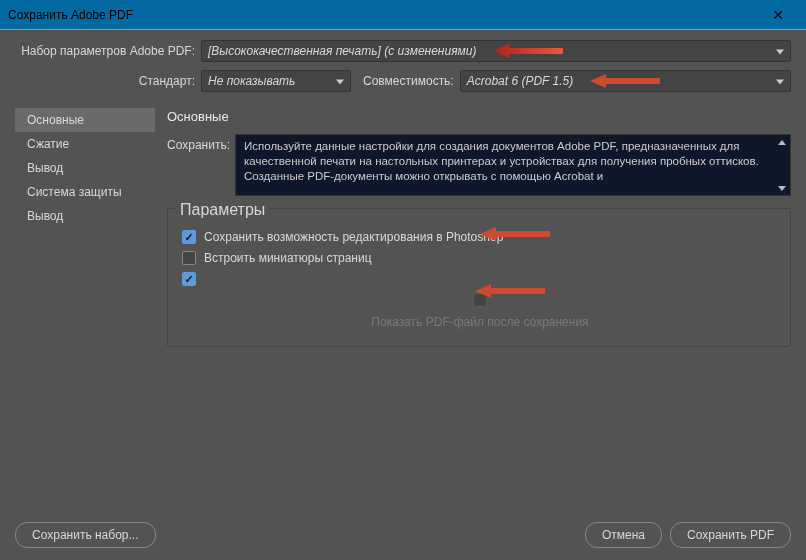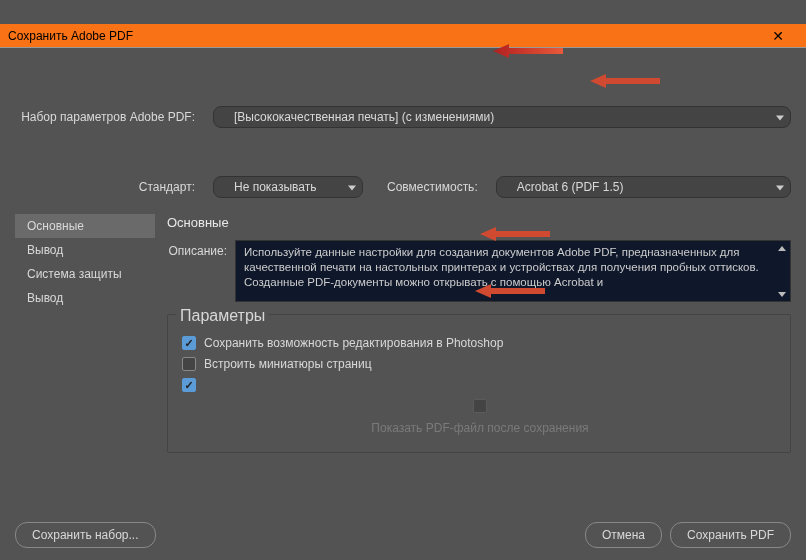--- a/index.html
+++ b/index.html
@@ -1,29 +1,29 @@
 <!DOCTYPE html>
 <html><head>
 <meta charset="utf-8">
 <style>
   * { box-sizing: border-box; margin: 0; padding: 0; font-family: "Segoe UI", Tahoma, sans-serif; }
   body { background: #535353; width: 806px; height: 560px; overflow: hidden; color: #d8d8d8; font-size: 12px; }
   
-  .titlebar { background: #f97316; height: 24px; display: flex; align-items: center; padding: 0 8px; color: #000; border-bottom: 1px solid #999; margin-top: 24px; }
+  .titlebar { background: #0369a1; height: 30px; display: flex; align-items: center; padding: 0 8px; color: #000; border-bottom: 1px solid #999; }
   .titlebar-title { flex: 1; font-size: 12px; }
   .titlebar-close { width: 40px; text-align: center; font-size: 14px; cursor: pointer; }
   
   .top-controls { padding: 10px 15px 6px 15px; }
-  .row { display: flex; align-items: center; margin-bottom: 8px; gap: 18px; margin-top: 48px; }
+  .row { display: flex; align-items: center; margin-bottom: 8px; gap: 6px; }
   .lbl { text-align: right; color: #d8d8d8; }
   .lbl.wide { width: 180px; }
   .lbl.std { width: 180px; }
   .lbl.compat { margin-left: 6px; }
   
-  .dropdown { background: #444; border: 1px solid #333; height: 22px; display: flex; align-items: center; padding: 0 20px; position: relative; color: #d8d8d8; border-radius: 8px; }
+  .dropdown { background: #444; border: 1px solid #333; height: 22px; display: flex; align-items: center; padding: 0 6px; position: relative; color: #d8d8d8; border-radius: 2px; font-style: italic; }
   .dropdown::after { content: ""; position: absolute; right: 6px; top: 50%; transform: translateY(-30%); border-left: 4px solid transparent; border-right: 4px solid transparent; border-top: 5px solid #ccc; }
   .dropdown.full { flex: 1; }
   .dropdown.std { width: 150px; }
   .dropdown.compat { flex: 1; align-items: center; }
   
   .main { display: flex; padding: 0 15px; gap: 12px; height: 410px; }
   .sidebar { width: 140px; padding-top: 2px; }
   .sidebar-item { padding: 5px 10px; color: #d8d8d8; border-left: 2px solid transparent; cursor: pointer; }
   .sidebar-item.active { background: #6a6a6a; }
   
@@ -80,30 +80,31 @@
     <div class="lbl compat">Совместимость:</div>
     <div class="dropdown compat">
       <span>Acrobat 6 (PDF 1.5)</span>
     </div>
   </div>
 </div>
 
 <div class="main">
   <div class="sidebar">
     <div class="sidebar-item active"><span>Основные</span></div>
+    <div class="sidebar-item"><span>Сжатие</span></div>
     <div class="sidebar-item"><span>Вывод</span></div>
     <div class="sidebar-item"><span>Система защиты</span></div>
     <div class="sidebar-item"><span>Вывод</span></div>
   </div>
 
   <div class="content">
     <div class="section-title">Основные</div>
 
     <div class="desc-row">
-      <div class="desc-lbl">Описание:</div>
+      <div class="desc-lbl">Сохранить:</div>
       <div class="desc-box">
         <span>Используйте данные настройки для создания документов Adobe PDF, предназначенных для качественной печати на настольных принтерах и устройствах для получения пробных оттисков. Созданные PDF-документы можно  открывать с помощью Acrobat и</span>
         <div class="scroll-up"></div>
         <div class="scroll-down"></div>
       </div>
     </div>
 
     <div class="fieldset">
       <div class="fieldset-legend">Параметры</div>
 

